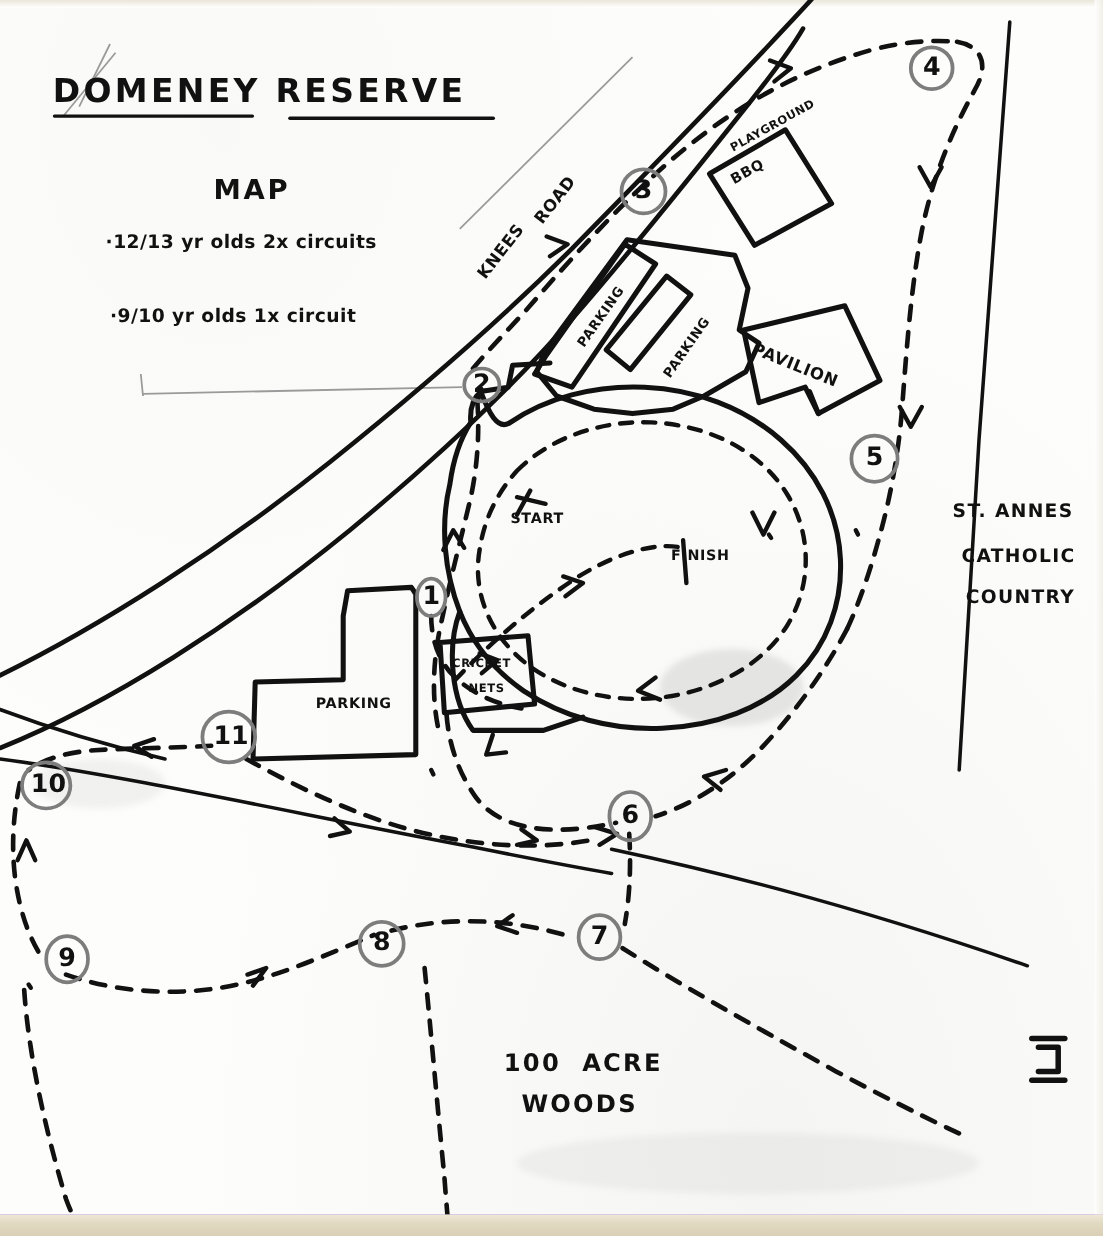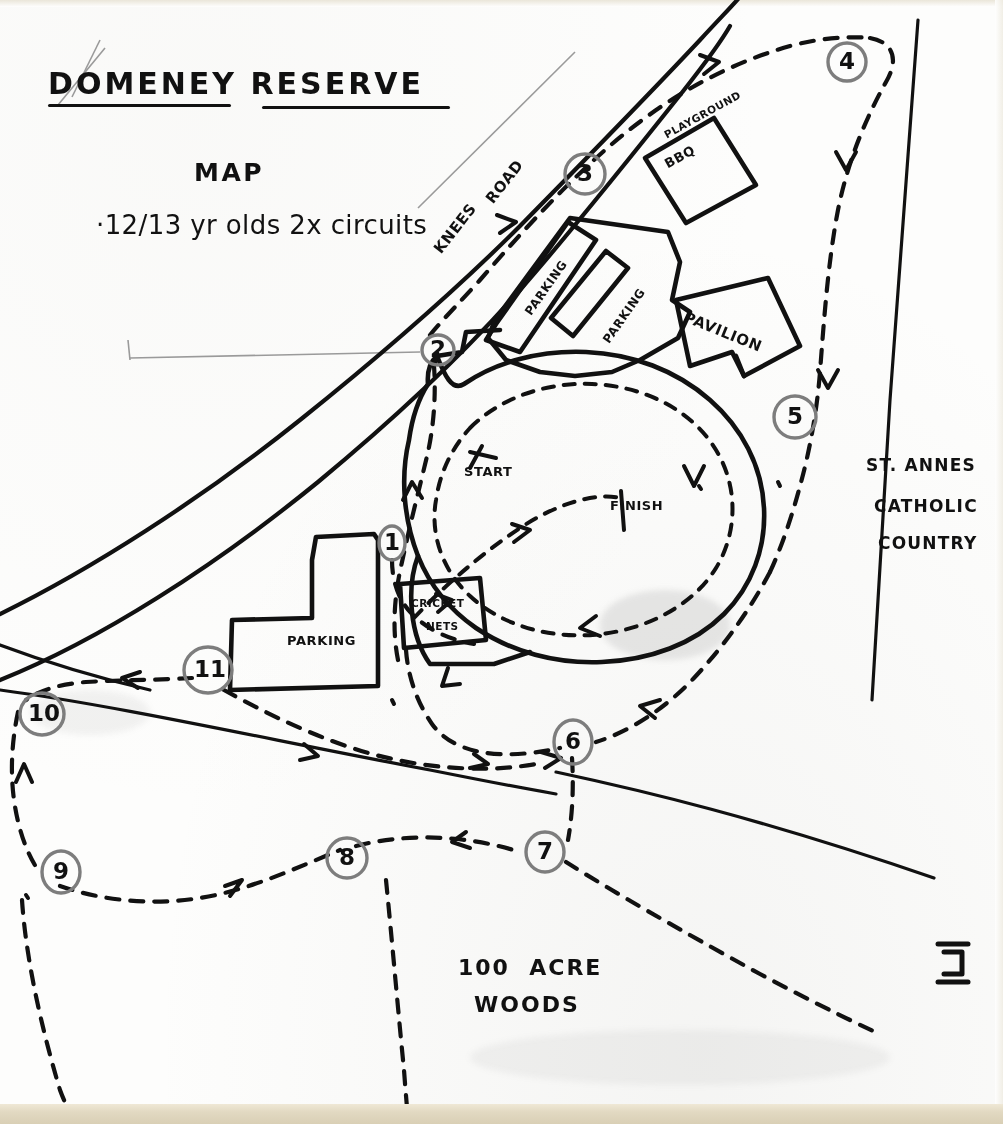--- a/index.html
+++ b/index.html
@@ -39,21 +39,21 @@
     font-family:"DejaVu Sans",sans-serif;
     color:#111;
     white-space:pre;
     font-weight:700;
     letter-spacing:.5px;
   }
   .title{
     font-size:30px;letter-spacing:3px;font-weight:700;
   }
   .sub{font-size:25px;letter-spacing:2.5px;}
-  .bullet{font-size:26px;letter-spacing:.4px;font-weight:400;}
+  .bullet{font-size:17px;letter-spacing:.4px;font-weight:700;}
   .mlabel{font-size:12px;letter-spacing:.6px;font-weight:700;}
   .mlabel-sm{font-size:10.5px;letter-spacing:.5px;font-weight:700;}
   .school{font-size:17px;letter-spacing:1.2px;font-weight:700;}
   .woods{font-size:22px;letter-spacing:2px;font-weight:700;}
   .ul{
     position:absolute;background:#111;height:3px;border-radius:2px;
   }
   .marker-num{
     position:absolute;
     font-family:"DejaVu Sans",sans-serif;
@@ -234,20 +234,21 @@
     </g>
   </svg>
 
   <div class="hw title" style="left:48px;top:66px;">DOMENEY RESERVE</div>
   <div class="ul" style="left:48px;top:104px;width:183px;"></div>
   <div class="ul" style="left:262px;top:106px;width:188px;"></div>
 
   <div class="hw sub" style="left:194px;top:158px;">MAP</div>
 
   <div class="hw bullet" style="left:96px;top:210px;">·12/13 yr olds 2x circuits</div>
+  <div class="hw bullet" style="left:100px;top:278px;">·9/10 yr olds 1x circuit</div>
 
   <div class="hw mlabel" style="left:430px;top:246px;transform:rotate(-52deg);transform-origin:left top;font-size:15px;">KNEES</div>
   <div class="hw mlabel" style="left:482px;top:196px;transform:rotate(-52deg);transform-origin:left top;font-size:15px;">ROAD</div>
 
   <div class="hw mlabel-sm" style="left:662px;top:130px;transform:rotate(-29deg);transform-origin:left top;">PLAYGROUND</div>
   <div class="hw mlabel-sm" style="left:662px;top:158px;transform:rotate(-29deg);transform-origin:left top;font-size:13px;">BBQ</div>
 
   <div class="hw mlabel" style="left:522px;top:310px;transform:rotate(-55deg);transform-origin:left top;">PARKING</div>
   <div class="hw mlabel" style="left:600px;top:338px;transform:rotate(-55deg);transform-origin:left top;">PARKING</div>
   <div class="hw mlabel" style="left:287px;top:633px;font-size:13px;">PARKING</div>

